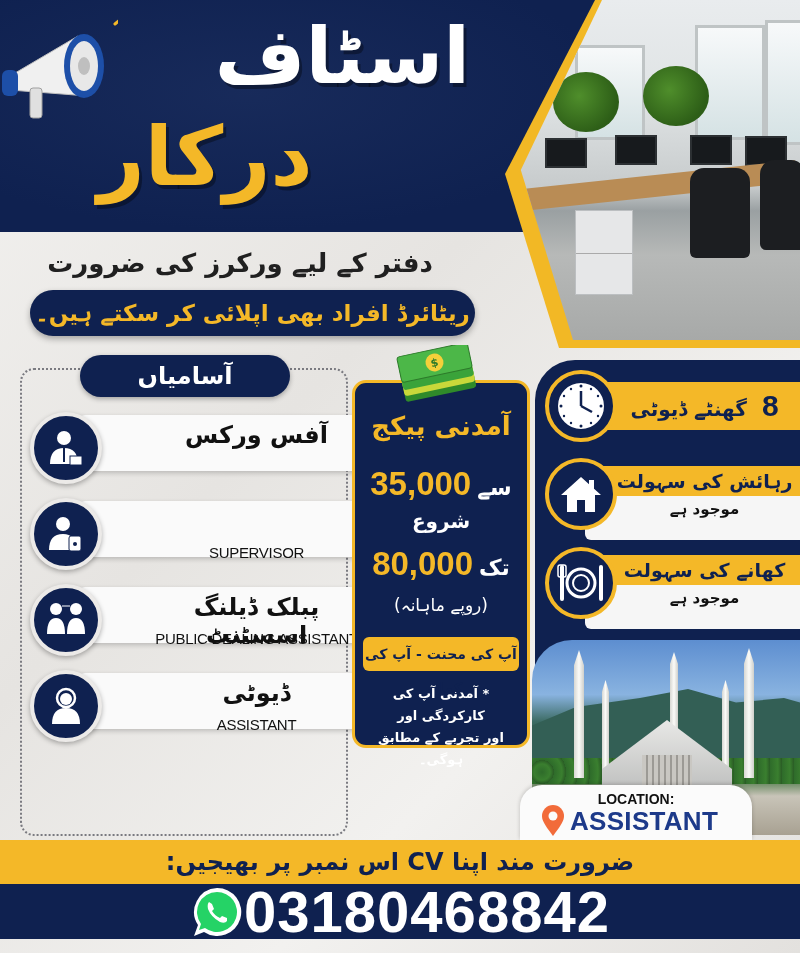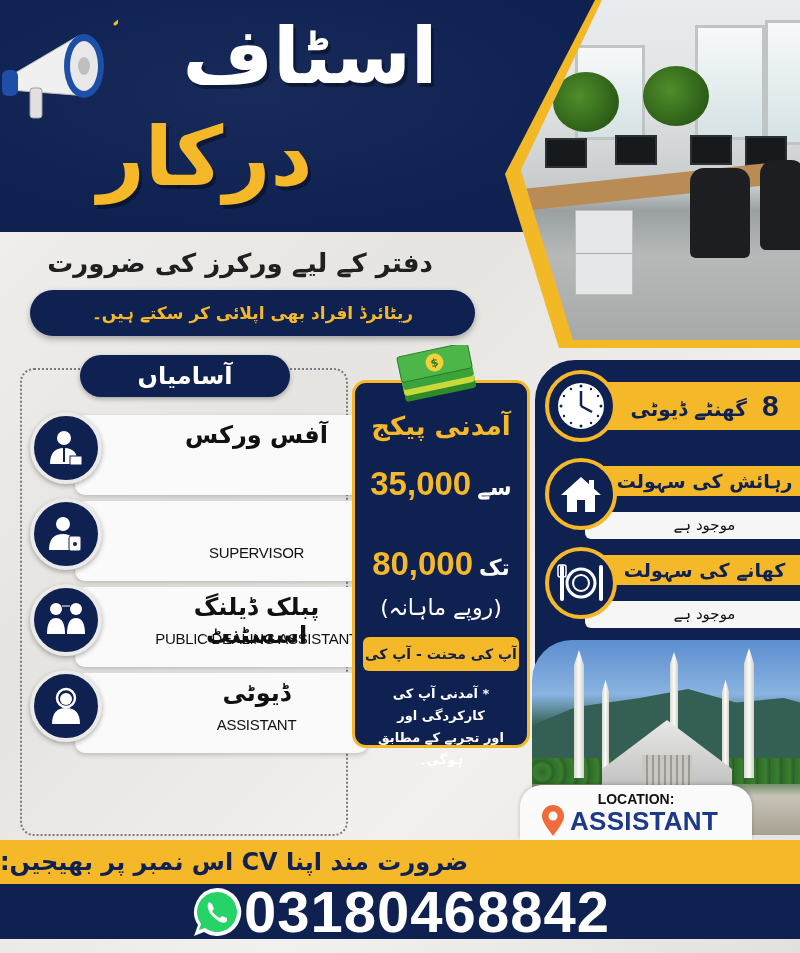--- a/index.html
+++ b/index.html
@@ -27,73 +27,73 @@
   .photo .plant { position: absolute; width: 66px; height: 60px; border-radius: 50%;
     background: radial-gradient(circle at 40% 40%, #4f8e2b, #2d5e17 70%); }
   .photo .desk { position: absolute; left: 0; top: 175px; width: 280px; height: 22px; background: #b98c55; transform: skewY(-6deg); }
   .photo .monitor { position: absolute; width: 42px; height: 30px; background: #171a1d; border: 2px solid #2c3033; }
   .photo .chair { position: absolute; width: 60px; height: 90px; background: #1c1e21; border-radius: 14px 14px 6px 6px; }
   .photo .cabinet { position: absolute; left: 60px; top: 210px; width: 58px; height: 85px; background: #e6e7e8; border: 1px solid #bcbfc1; }
   .photo .cabinet::after { content:""; position:absolute; left:0; right:0; top:42px; height:1px; background:#aaa; }
 
   
   .megaphone { position: absolute; left: 0; top: 18px; width: 118px; height: 110px; }
-  .title-line1 { position: absolute; left: 150px; top: 14px; width: 320px; text-align: center;
+  .title-line1 { position: absolute; left: 150px; top: 14px; width: 320px; text-align: right;
     font-family: "DejaVu Sans", sans-serif; font-weight: bold; font-size: 78px; color: #ffffff; line-height: 1.1; direction: rtl;
     text-shadow: 3px 4px 0 rgba(0,0,0,0.35); }
   .title-line2 { position: absolute; left: 40px; top: 112px; width: 330px; text-align: center;
     font-family: "DejaVu Sans", sans-serif; font-weight: bold; font-size: 82px; color: #f4b828; line-height: 1.1; direction: rtl;
     text-shadow: 3px 4px 0 rgba(0,0,0,0.35); }
 
   .subtitle { position: absolute; left: 20px; top: 248px; width: 440px; text-align: center; direction: rtl;
     font-weight: bold; font-size: 26px; color: #202020; }
   .retired-pill { position: absolute; left: 30px; top: 290px; width: 445px; height: 46px; border-radius: 23px;
-    background: #0f2150; color: #f4b828; font-weight: bold; font-size: 17px; text-align: center; line-height: 46px; direction: rtl;
+    background: #0f2150; color: #f4b828; font-weight: bold; font-size: 23px; text-align: center; line-height: 46px; direction: rtl;
     box-shadow: 0 3px 6px rgba(0,0,0,0.3); }
 
   
   .positions-box { position: absolute; left: 20px; top: 368px; width: 328px; height: 468px;
     border: 2px dotted #7a7a80; border-radius: 14px; }
   .positions-heading { position: absolute; left: 80px; top: 355px; width: 210px; height: 42px; border-radius: 21px;
     background: #0f2150; color: #fff; font-weight: bold; font-size: 24px; text-align: center; line-height: 42px; direction: rtl;
     box-shadow: 0 2px 5px rgba(0,0,0,0.3); }
   .job { position: absolute; left: 30px; width: 312px; height: 72px; }
-  .job-card { position: absolute; left: 45px; top: 3px; width: 293px; height: 80px; background: #fafafa;
+  .job-card { position: absolute; left: 45px; top: 3px; width: 293px; height: 56px; background: #fafafa;
     border-radius: 10px; box-shadow: 0 2px 5px rgba(0,0,0,0.2); }
   .job-icon { position: absolute; left: 0; top: 0; width: 72px; height: 72px; border-radius: 50%;
     background: #0f2150; border: 4px solid #eceae8; box-shadow: 0 2px 5px rgba(0,0,0,0.3);
     display: flex; align-items: center; justify-content: center; }
   .job-urdu { position: absolute; left: 70px; right: 0; top: 6px; text-align: center; direction: rtl;
     font-weight: bold; font-size: 24px; color: #111; }
   .job-eng { position: absolute; left: 70px; right: 0; top: 43px; text-align: center;
     font-family: "Liberation Sans", sans-serif; font-size: 15px; color: #111; letter-spacing: -0.3px; }
 
   
   .salary-card { position: absolute; left: 352px; top: 380px; width: 178px; height: 368px; background: #0f2150;
     border: 3px solid #f4b828; border-radius: 14px; color: #fff; text-align: center; }
   .money { position: absolute; left: 395px; top: 345px; width: 86px; height: 58px; }
   .salary-title { position: absolute; left: 0; right: 0; top: 28px; font-weight: bold; font-size: 26px; color: #f4b828; direction: rtl; }
   .salary-row { position: absolute; left: 0; right: 0; direction: rtl; display: flex; justify-content: center; align-items: baseline; gap: 6px; }
   .salary-amount { font-family: "Liberation Sans", sans-serif; font-weight: bold; font-size: 33px; color: #f4b828; }
   .salary-word { font-weight: bold; font-size: 22px; color: #fff; }
   .salary-shuru { position: absolute; left: 0; right: 0; top: 126px; font-weight: bold; font-size: 20px; color: #fff; direction: rtl; }
-  .salary-monthly { position: absolute; left: 0; right: 0; top: 212px; font-size: 22px; color: #fff; direction: rtl; }
+  .salary-monthly { position: absolute; left: 0; right: 0; top: 212px; font-size: 17px; color: #fff; direction: rtl; }
   .salary-slogan { position: absolute; left: 8px; right: 8px; top: 254px; height: 34px; border-radius: 6px; background: #f4b828;
     color: #0f2150; font-weight: bold; font-size: 14px; line-height: 34px; direction: rtl; }
   .salary-note { position: absolute; left: 10px; right: 10px; top: 300px; font-size: 13px; color: #fff; direction: rtl; line-height: 1.7; font-weight: bold; }
 
   
   .facilities-bg { position: absolute; left: 535px; top: 360px; width: 280px; height: 330px; background: #0f2150;
     border-top-left-radius: 40px; }
   .fac { position: absolute; left: 545px; width: 255px; height: 72px; }
   .fac-bar { position: absolute; left: 40px; top: 8px; right: 0; height: 56px; }
   .fac-bar .top { position: absolute; left: 0; right: 0; top: 0; height: 30px; background: #f4b828; border-radius: 6px 0 0 0;
     font-weight: bold; font-size: 19px; color: #0f2150; text-align: center; line-height: 30px; direction: rtl; padding-left: 24px; }
-  .fac-bar .bottom { position: absolute; left: 0; right: 0; top: 46px; height: 27px; background: #f6f6f6; border-radius: 0 0 0 6px;
-    font-weight: normal; font-size: 15px; color: #111; text-align: center; line-height: 26px; direction: rtl; padding-left: 24px; }
+  .fac-bar .bottom { position: absolute; left: 0; right: 0; top: 30px; height: 44px; background: #f6f6f6; border-radius: 0 0 0 6px;
+    font-weight: bold; font-size: 15px; color: #111; text-align: center; line-height: 26px; direction: rtl; padding-left: 24px; }
   .fac-bar.single .top { height: 48px; line-height: 48px; border-radius: 6px 0 0 6px; font-size: 20px; top: 4px; }
   .fac-icon { position: absolute; left: 0; top: 0; width: 72px; height: 72px; border-radius: 50%; background: #0f2150;
     border: 4px solid #f4b828; display: flex; align-items: center; justify-content: center; z-index: 2; }
   .fac-num { font-family: "Liberation Sans", sans-serif; font-weight: bold; font-size: 30px; color: #0f2150; margin-left: 8px; }
 
   
   .mosque-scene { position: absolute; left: 532px; top: 640px; width: 270px; height: 195px; overflow: hidden;
     border-top-left-radius: 40px;
     background: linear-gradient(180deg, #5d8ed0 0%, #89b3e0 28%, #3c6b63 42%, #2f5a4b 55%, #3e6f3a 70%, #c8c4b8 80%, #a8a192 100%); }
   .mosque-scene .mountain { position: absolute; left: -20px; top: 40px; width: 320px; height: 90px; background: #335f55;
@@ -108,21 +108,21 @@
     background: repeating-linear-gradient(90deg,#c9c7c2 0 4px,#9c9a95 4px 6px); }
   .location-card { position: absolute; left: 520px; top: 785px; width: 232px; height: 55px; background: #fbfbfb;
     border-radius: 22px 22px 0 0; box-shadow: 0 -1px 4px rgba(0,0,0,0.2); }
   .location-label { position: absolute; left: 0; right: 0; top: 6px; text-align: center;
     font-family: "Liberation Sans", sans-serif; font-weight: bold; font-size: 14px; color: #111; }
   .location-city { position: absolute; left: 50px; top: 21px; font-family: "Liberation Sans", sans-serif; font-weight: bold; font-size: 26px; color: #1d3a8a; letter-spacing: 0.3px; }
   .pin { position: absolute; left: 20px; top: 20px; width: 26px; height: 32px; }
 
   
   .cta-bar { position: absolute; left: 0; top: 840px; width: 800px; height: 44px; background: #f4b828;
-    text-align: left; direction: rtl; font-weight: bold; font-size: 24px; color: #0f2150; line-height: 44px; }
+    text-align: center; direction: rtl; font-weight: bold; font-size: 24px; color: #0f2150; line-height: 44px; }
   .phone-bar { position: absolute; left: 0; top: 884px; width: 800px; height: 55px; background: #0f2150;
     display: flex; align-items: center; justify-content: center; }
   .phone-number { font-family: "Liberation Sans", sans-serif; font-weight: bold; font-size: 58px; color: #fff; letter-spacing: 1px; }
   .wa-icon { width: 54px; height: 54px; }
 </style>
 </head>
 <body>
 
 <div class="poster">
 
@@ -228,20 +228,21 @@
     </div>
   </div>
 
 
   <div class="salary-card">
     <div class="salary-title">آمدنی پیکج</div>
     <div class="salary-row" style="top:82px;">
       <span class="salary-word">سے</span>
       <span class="salary-amount">35,000</span>
     </div>
+    <div class="salary-shuru">شروع</div>
     <div class="salary-row" style="top:162px;">
       <span class="salary-word">تک</span>
       <span class="salary-amount">80,000</span>
     </div>
     <div class="salary-monthly">(روپے ماہانہ)</div>
     <div class="salary-slogan">آپ کی محنت - آپ کی کمائی</div>
     <div class="salary-note">
       <div>* آمدنی آپ کی کارکردگی اور</div>
       <div>اور تجربے کے مطابق ہوگی۔</div>
     </div>

